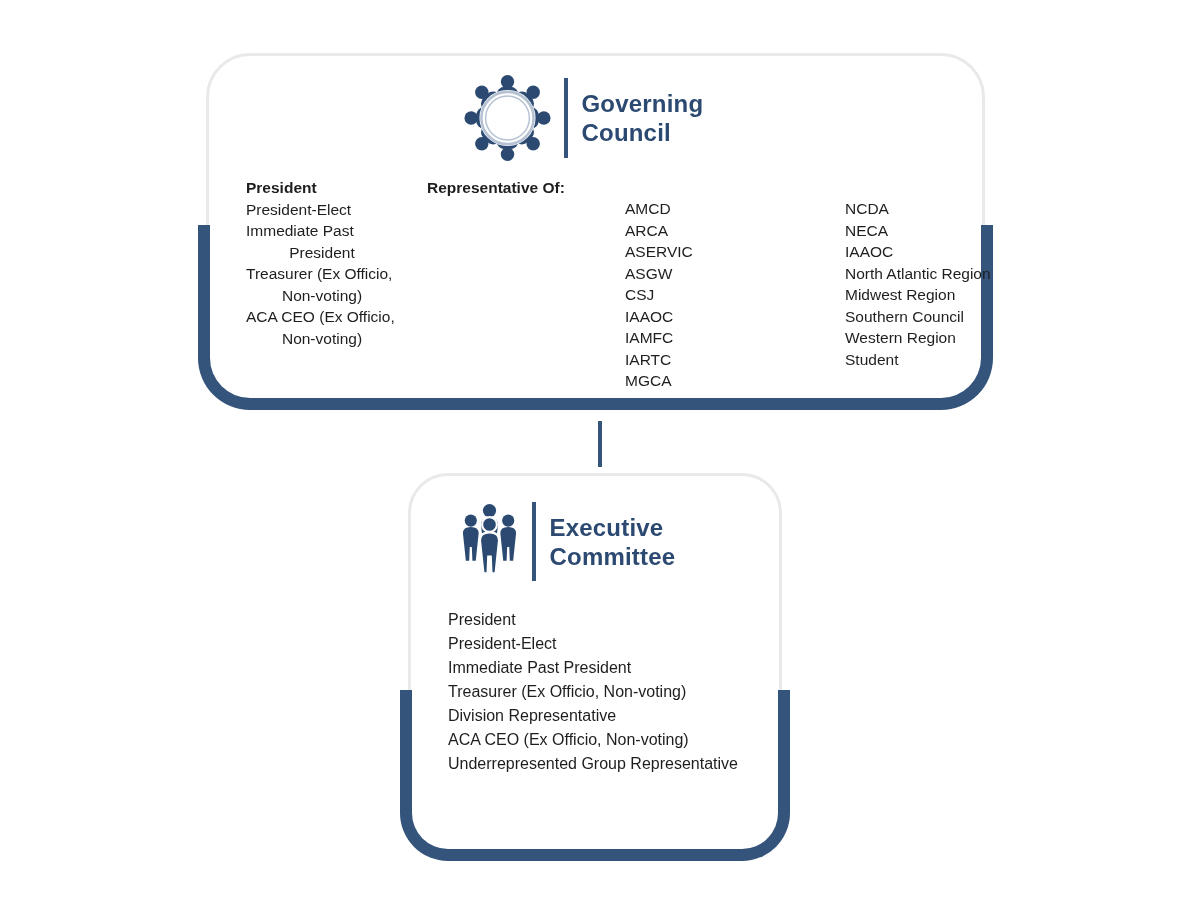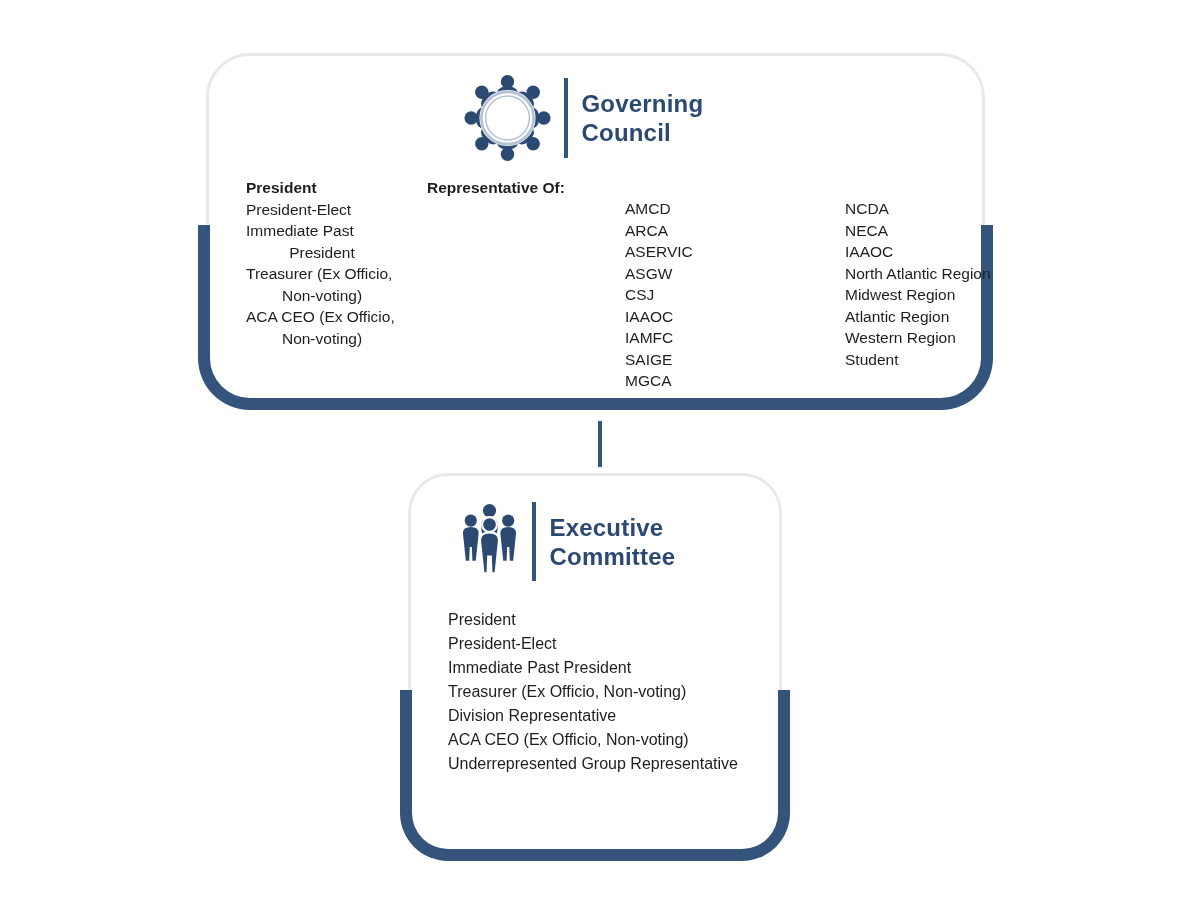--- a/index.html
+++ b/index.html
@@ -97,31 +97,31 @@
     </div>
 
     <div class="gc-col col-b">
         <div>AMCD</div>
         <div>ARCA</div>
         <div>ASERVIC</div>
         <div>ASGW</div>
         <div>CSJ</div>
         <div>IAAOC</div>
         <div>IAMFC</div>
-        <div>SAIGE</div>
+        <div>IARTC</div>
         <div>MGCA</div>
       </div>
 
     <div class="gc-col col-c">
         <div>NCDA</div>
         <div>NECA</div>
         <div>IAAOC</div>
         <div>North Atlantic Region</div>
         <div>Midwest Region</div>
-        <div>Atlantic Region</div>
+        <div>Southern Council</div>
         <div>Western Region</div>
         <div>Student</div>
       </div>
   </section>
 
   <div class="connector"></div>
 
   <section class="card card-ec">
     <div class="navy-band navy-band-ec"></div>
 

